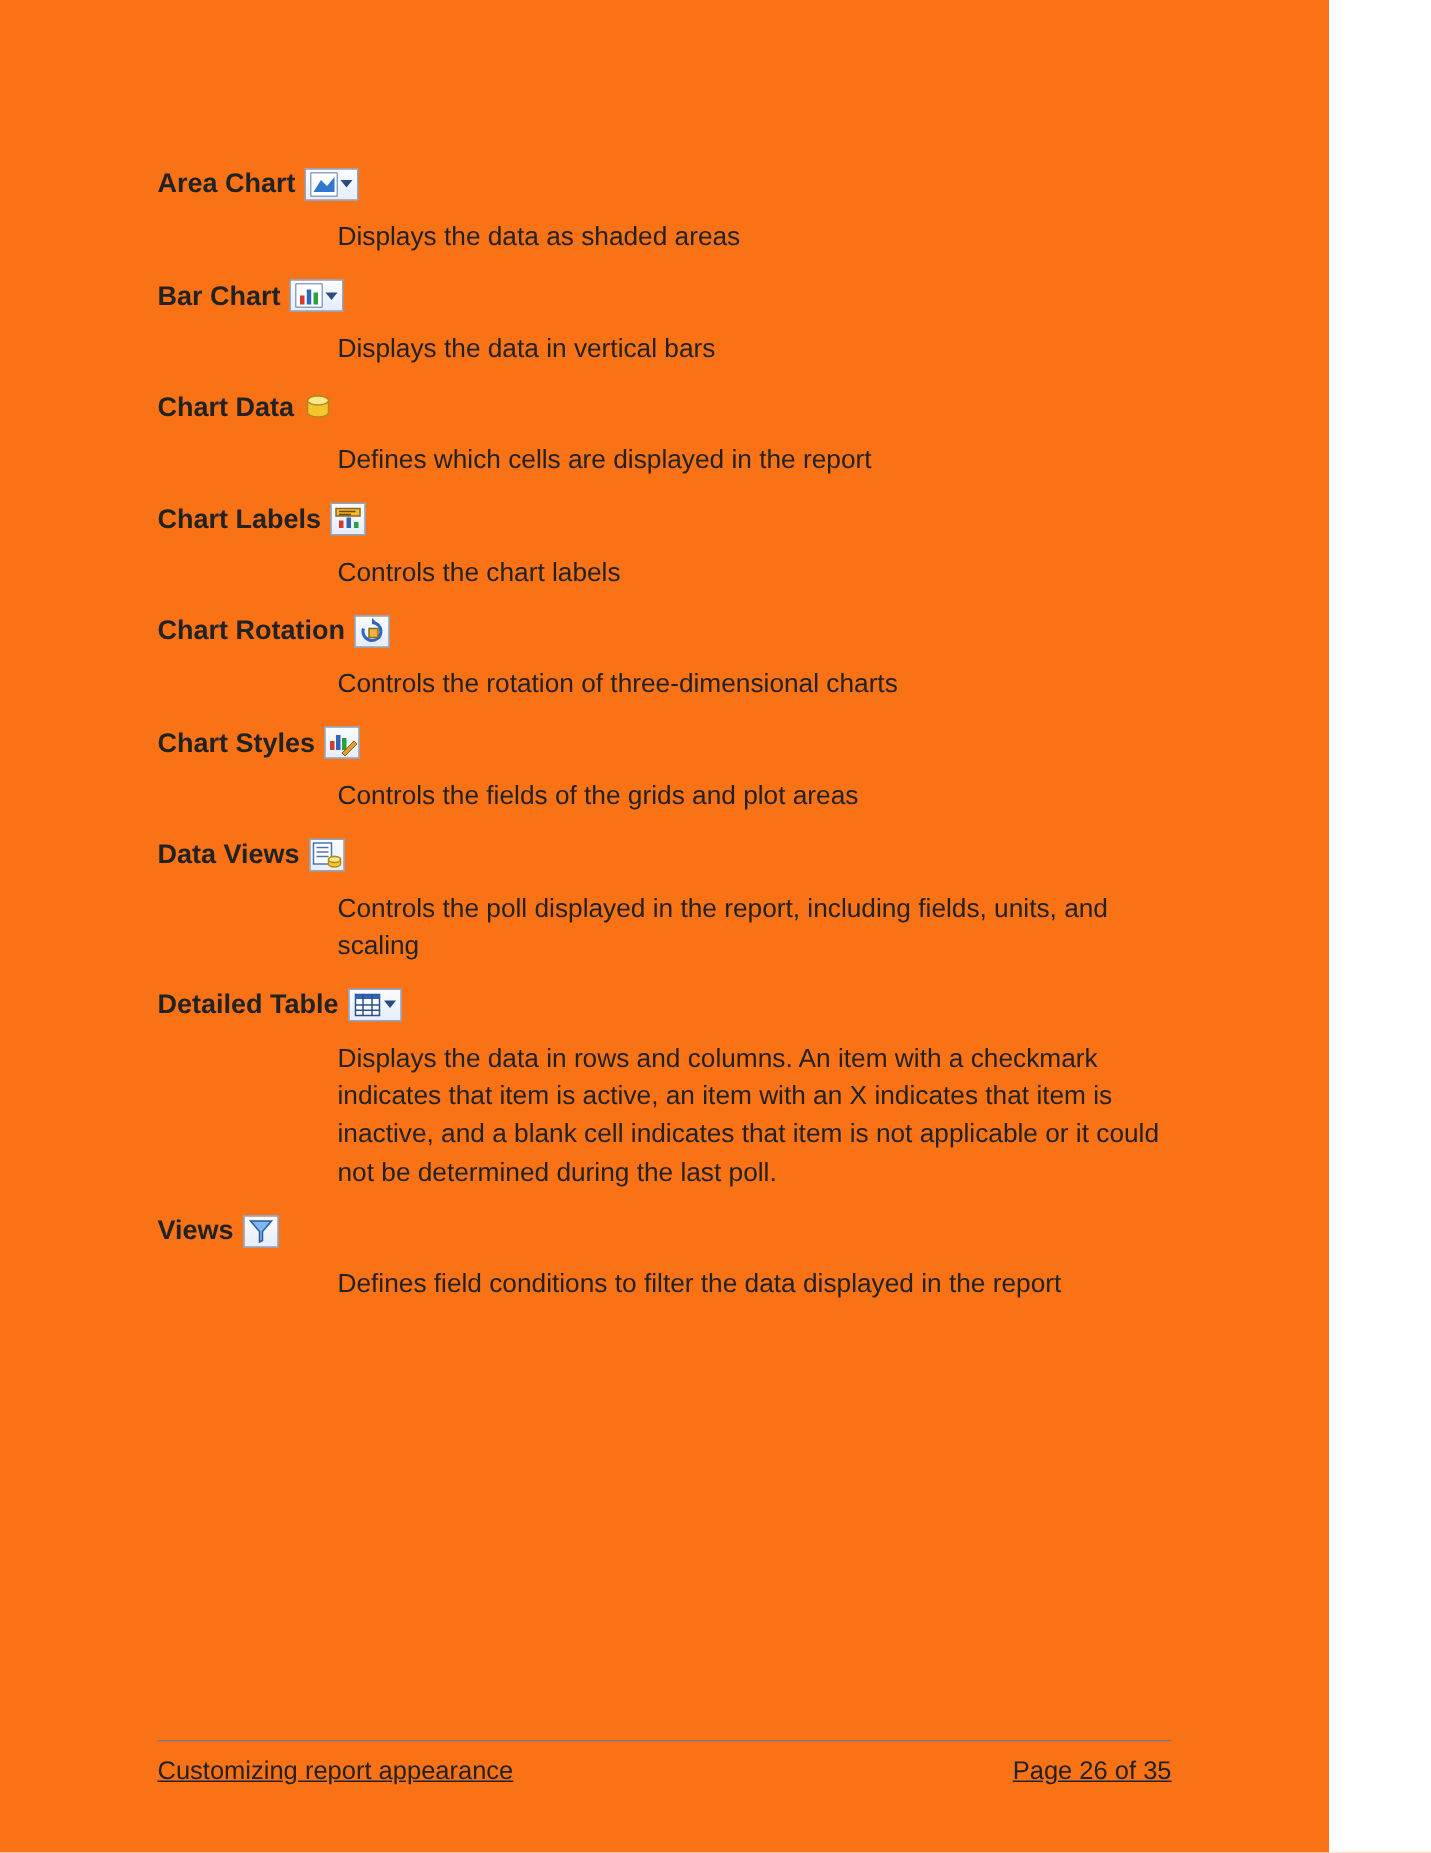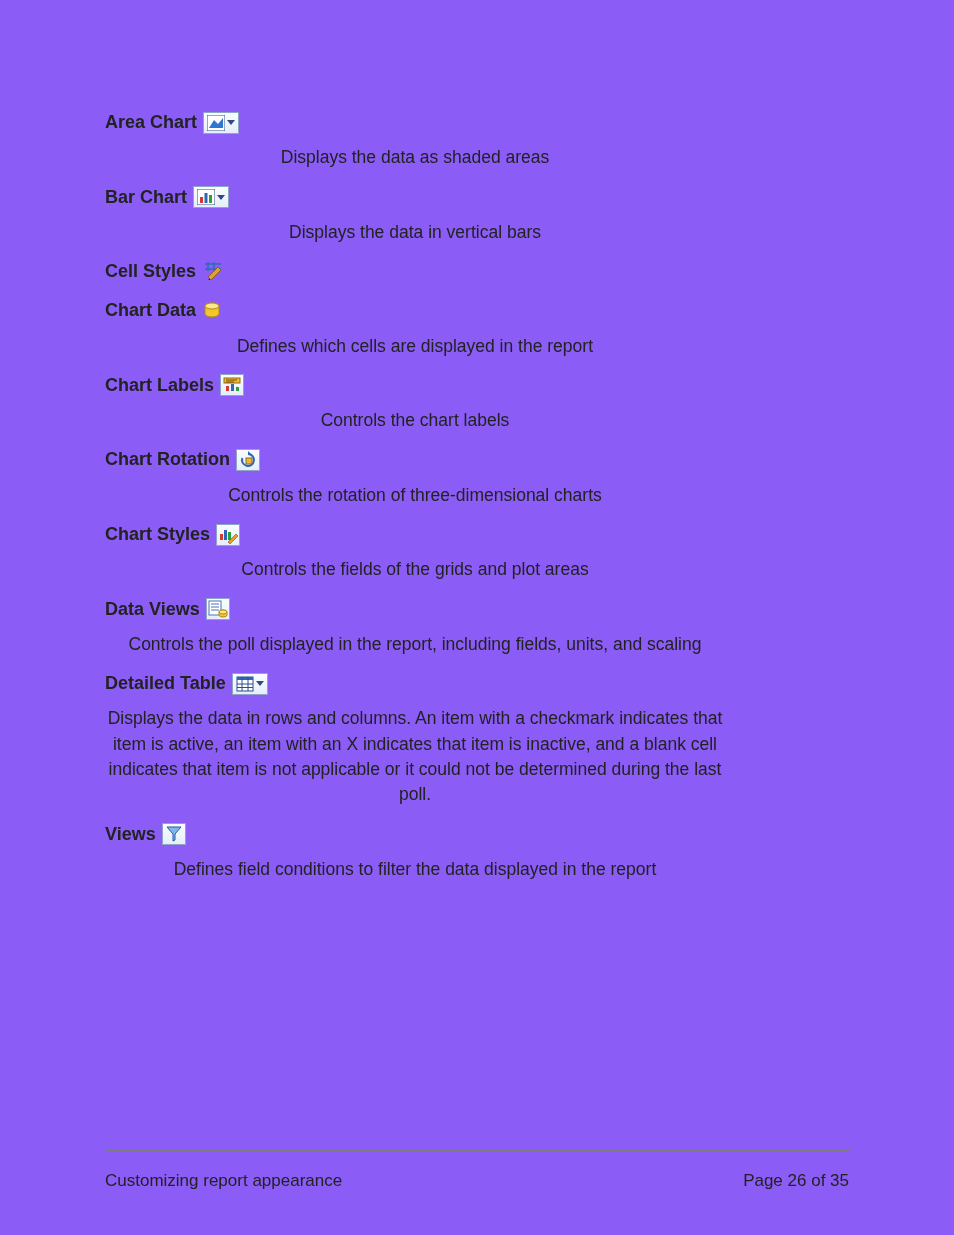--- a/index.html
+++ b/index.html
@@ -3,26 +3,26 @@
 <meta charset="utf-8">
 <style>
   html, body {
     margin: 0;
     padding: 0;
     background: #ffffff;
     font-family: Arial, Helvetica, sans-serif;
     color: #222;
   }
   .page {
-    width: 954px;
+    width: 886px;
     min-height: 1235px;
     box-sizing: border-box;
     padding: 110px 105px 50px 105px;
     position: relative;
-    background: #8b5cf6;
+    background: #f97316;
   }
   .entry {
     margin-bottom: 14px;
   }
   .term-line {
     display: flex;
     align-items: center;
     gap: 6px;
     margin-bottom: 10px;
   }
@@ -50,35 +50,36 @@
     display:inline-block;
     margin-left:2px;
     width:0;height:0;
     border-left:4px solid transparent;
     border-right:4px solid transparent;
     border-top:5px solid #2d4a80;
   }
   .desc {
     font-size: 17.5px;
     line-height: 1.45;
+    margin-left: 120px;
     color: #222;
     max-width: 620px;
-    text-align: center;
   }
   .footer {
     position: absolute;
     bottom: 44px;
     left: 105px;
     right: 105px;
     border-top: 1px solid #7a7a7a;
-    padding-top: 20px;
+    padding-top: 10px;
     display: flex;
     justify-content: space-between;
     font-size: 17px;
     color: #222;
+    text-decoration: underline;
   }
   svg { display:block; }
 </style>
 </head>
 <body>
 
 <div class="page">
 
   <div class="entry">
     <div class="term-line">
@@ -104,33 +105,20 @@
           <rect x="7.5" y="4" width="3" height="10" fill="#3165b8"></rect>
           <rect x="12" y="6" width="3" height="8" fill="#2aa13a"></rect>
         </svg>
         <span class="dropdown-arrow"></span>
       </span>
     </div>
     <div class="desc">Displays the data in vertical bars</div>
   </div>
 
   <div class="entry">
-    <div class="term-line">
-      <span class="term">Cell Styles</span>
-      <span style="display:inline-flex;align-items:center;">
-        <svg width="22" height="20" viewBox="0 0 22 20">
-          <line x1="3" y1="2" x2="19" y2="2" stroke="#2b6bb8" stroke-width="1.5"></line>
-          <line x1="3" y1="7" x2="19" y2="7" stroke="#2b6bb8" stroke-width="1.5"></line>
-          <line x1="6" y1="0" x2="6" y2="9" stroke="#2b6bb8" stroke-width="1.5"></line>
-          <line x1="12" y1="0" x2="12" y2="9" stroke="#2b6bb8" stroke-width="1.5"></line>
-          <polygon points="8,18 18,8 21,11 11,21" fill="#e0a030" stroke="#7a5618" stroke-width="0.8" transform="translate(-2,-3)"></polygon>
-          <polygon points="6,18 8,16 8,18" fill="#333"></polygon>
-        </svg>
-      </span>
-    </div>
   </div>
 
   <div class="entry">
     <div class="term-line">
       <span class="term">Chart Data</span>
       <span style="display:inline-flex;align-items:center;">
         <svg width="20" height="20" viewBox="0 0 20 20">
           <ellipse cx="10" cy="5" rx="7" ry="3" fill="#f7d24a" stroke="#b28a18"></ellipse>
           <path d="M3 5 v8 a7 3 0 0 0 14 0 v-8" fill="#f3c52e" stroke="#b28a18"></path>
           <ellipse cx="10" cy="5" rx="7" ry="3" fill="#fbe88a" stroke="#b28a18"></ellipse>

